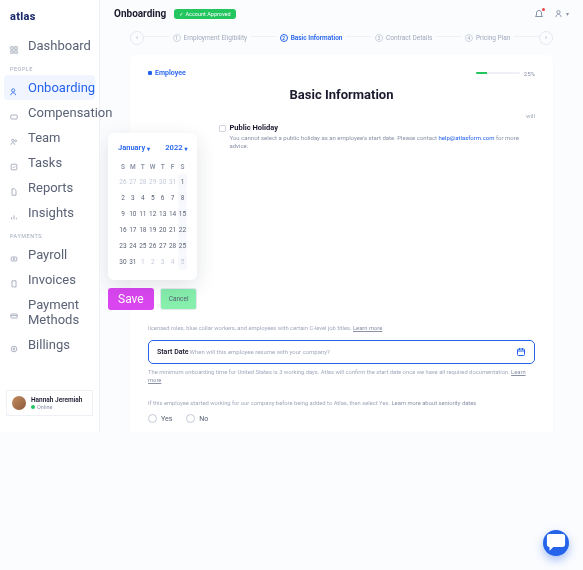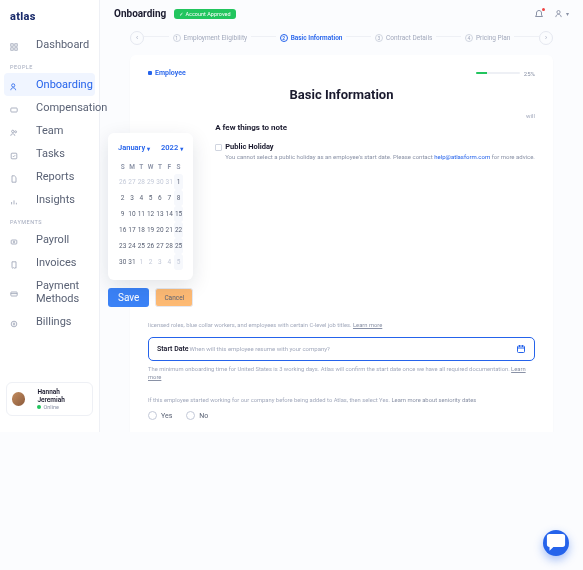--- a/index.html
+++ b/index.html
@@ -1,25 +1,25 @@
 <!DOCTYPE html>
 <html><head>
 <meta charset="utf-8">
 <style>
 *{box-sizing:border-box;margin:0;padding:0;font-family:-apple-system,BlinkMacSystemFont,"Segoe UI",Roboto,sans-serif}
 body{background:#fbfcfe;color:#1a1a2e;font-size:8px}
 .app{display:flex;width:583px;height:432px;overflow:hidden}
 .side{width:100px;background:#fff;border-right:1px solid #eef0f5;display:flex;flex-direction:column;padding:8px 0}
 .logo{font-weight:800;color:#1a2b6b;font-size:11px;padding:2px 10px 10px;letter-spacing:.3px}
-.nav-item{display:flex;align-items:center;gap:18px;padding:5px 10px;color:#5a6275;font-size:11px;cursor:pointer}
+.nav-item{display:flex;align-items:center;gap:10px;padding:5px 10px;color:#5a6275;font-size:13px;cursor:pointer}
 .nav-item.active{color:#2563eb;background:#f0f5ff;border-radius:4px;margin:0 4px;padding:5px 6px}
 .nav-item .ic{width:8px;height:8px;flex:0 0 8px;color:#98a0b3}
 .nav-item.active .ic{color:#2563eb}
 .sec-lbl{font-size:5.5px;letter-spacing:.5px;color:#a2a9bc;padding:8px 10px 3px}
-.user-card{margin:auto 6px 8px;border:1px solid #eef0f5;border-radius:6px;padding:5px;display:flex;gap:12px;align-items:center}
+.user-card{margin:auto 6px 8px;border:1px solid #eef0f5;border-radius:0;padding:5px;display:flex;gap:5px;align-items:center}
 .avatar{width:14px;height:14px;border-radius:50%;background:linear-gradient(135deg,#c38d5f,#8b5a3c)}
 .uc-name{font-size:6.5px;font-weight:600}
 .uc-stat{font-size:5.5px;color:#8a92a6;display:flex;align-items:center;gap:2px}
 .uc-stat::before{content:"";width:4px;height:4px;background:#22c55e;border-radius:50%}
 .main{flex:1;display:flex;flex-direction:column;overflow:hidden}
 .topbar{display:flex;align-items:center;padding:8px 14px;gap:8px}
 .pg-title{font-size:10px;font-weight:700}
 .badge{background:#22c55e;color:#fff;font-size:5.5px;padding:2px 5px;border-radius:3px;display:flex;align-items:center;gap:2px}
 .badge::before{content:"✓";font-size:5px}
 .top-actions{margin-left:auto;display:flex;gap:10px;align-items:center;color:#8a92a6}
@@ -45,22 +45,22 @@
 .row{display:flex;gap:22px}
 .cal{flex:0 0 146px;background:#fff;border-radius:6px;box-shadow:0 6px 20px rgba(20,30,60,.12);padding:10px;position:relative;z-index:2;margin-left:-40px;margin-top:10px}
 .cal-hd{display:flex;justify-content:space-between;color:#2563eb;font-size:7.5px;font-weight:600;margin-bottom:8px}
 .cal-hd span{display:flex;align-items:flex-end;gap:2px}
 .grid7{display:grid;grid-template-columns:repeat(7,1fr);text-align:center;gap:0}
 .dow{font-size:6.5px;color:#8a92a6;padding:3px 0;font-weight:600}
 .day{font-size:6.5px;color:#5a6275;padding:4px 0;cursor:pointer;border-radius:3px}
 .day.mut{color:#c3c9d8}
 .day.we{background:#f6f8fc}
 .cal-btns{display:flex;gap:6px;margin-top:8px;margin-left:-40px}
-.btn-save{background:#3b82f6;color:#fff;font-size:10px;padding:4px 10px;border:none;border-radius:3px;cursor:pointer}
-.btn-cancel{background:#fdba74;color:#5a6275;font-size:6.5px;padding:4px 8px;border:1px solid #e5e8f0;border-radius:3px;cursor:pointer}
+.btn-save{background:#d946ef;color:#fff;font-size:12px;padding:4px 10px;border:none;border-radius:3px;cursor:pointer}
+.btn-cancel{background:#86efac;color:#5a6275;font-size:6.5px;padding:4px 8px;border:1px solid #e5e8f0;border-radius:3px;cursor:pointer}
 .notes{flex:1}
 .notes h4{font-size:8px;font-weight:700;margin-bottom:10px}
 .note{margin-bottom:12px;padding-left:10px;position:relative}
 .note::before{content:"";position:absolute;left:0;top:2px;width:5px;height:5px;border:1px solid #d0d5e0;border-radius:1px}
 .note h5{font-size:7.5px;font-weight:700;margin-bottom:2px}
 .note p{font-size:6px;color:#8a92a6;line-height:1.4}
 .note a{color:#2563eb;text-decoration:none}
 .hint{font-size:5.8px;color:#a2a9bc;margin:14px 0 8px;line-height:1.4}
 .hint a{color:#8a92a6;text-decoration:underline}
 .field{border:1px solid #2563eb;border-radius:5px;padding:6px 8px;display:flex;align-items:center;justify-content:space-between;margin-bottom:4px}
@@ -293,21 +293,20 @@
                   <div class="day mut we">5</div>
                 </div>
             </div>
             <div class="cal-btns">
               <button class="btn-save">Save</button>
               <button class="btn-cancel">Cancel</button>
             </div>
           </div>
 
           <div class="notes">
-            <h4>A few things to note</h4>
             <div class="note">
               <h5>Public Holiday</h5>
               <p><span>You cannot select a public holiday as an employee's start date. Please contact </span><a>help@atlasform.com</a><span> for more advice.</span></p>
             </div>
           </div>
         </div>
 
         <p class="hint"><span>licensed roles, blue collar workers, and employees with certain C-level job titles. </span><a>Learn more</a></p>
 
         <div class="field">

